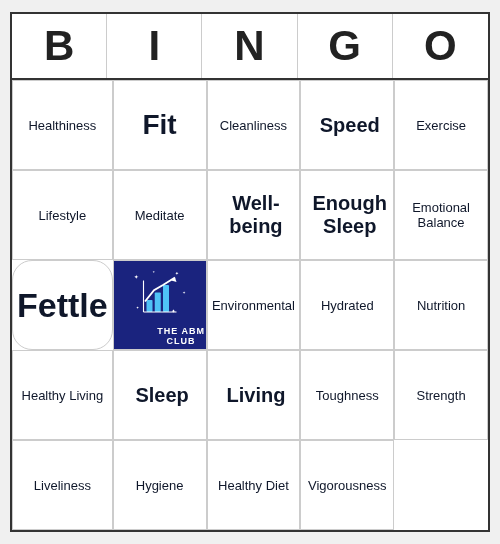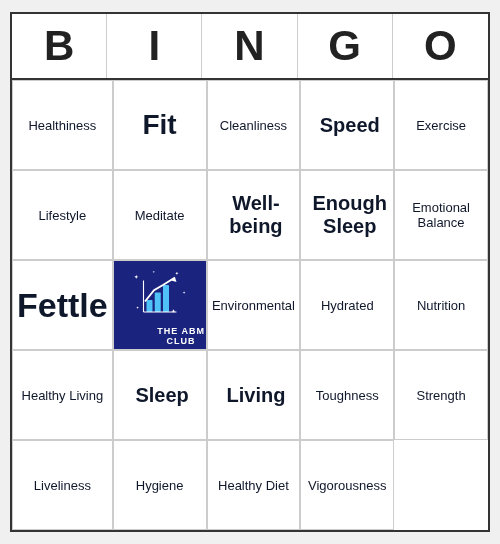--- a/index.html
+++ b/index.html
@@ -52,20 +52,21 @@
       font-weight: bold;
     }
     .bingo-cell.medium-text {
       font-size: 20px;
       font-weight: bold;
       padding-left: 9px;
     }
     .bingo-cell.extra-large {
       font-size: 34px;
       font-weight: bold;
+      border-radius: 20px;
     }
     .bingo-cell.free-space {
       background: #1a237e;
       color: white;
       padding: 0;
       overflow: hidden;
     }
     .free-space-inner {
       display: flex;
       flex-direction: column;

